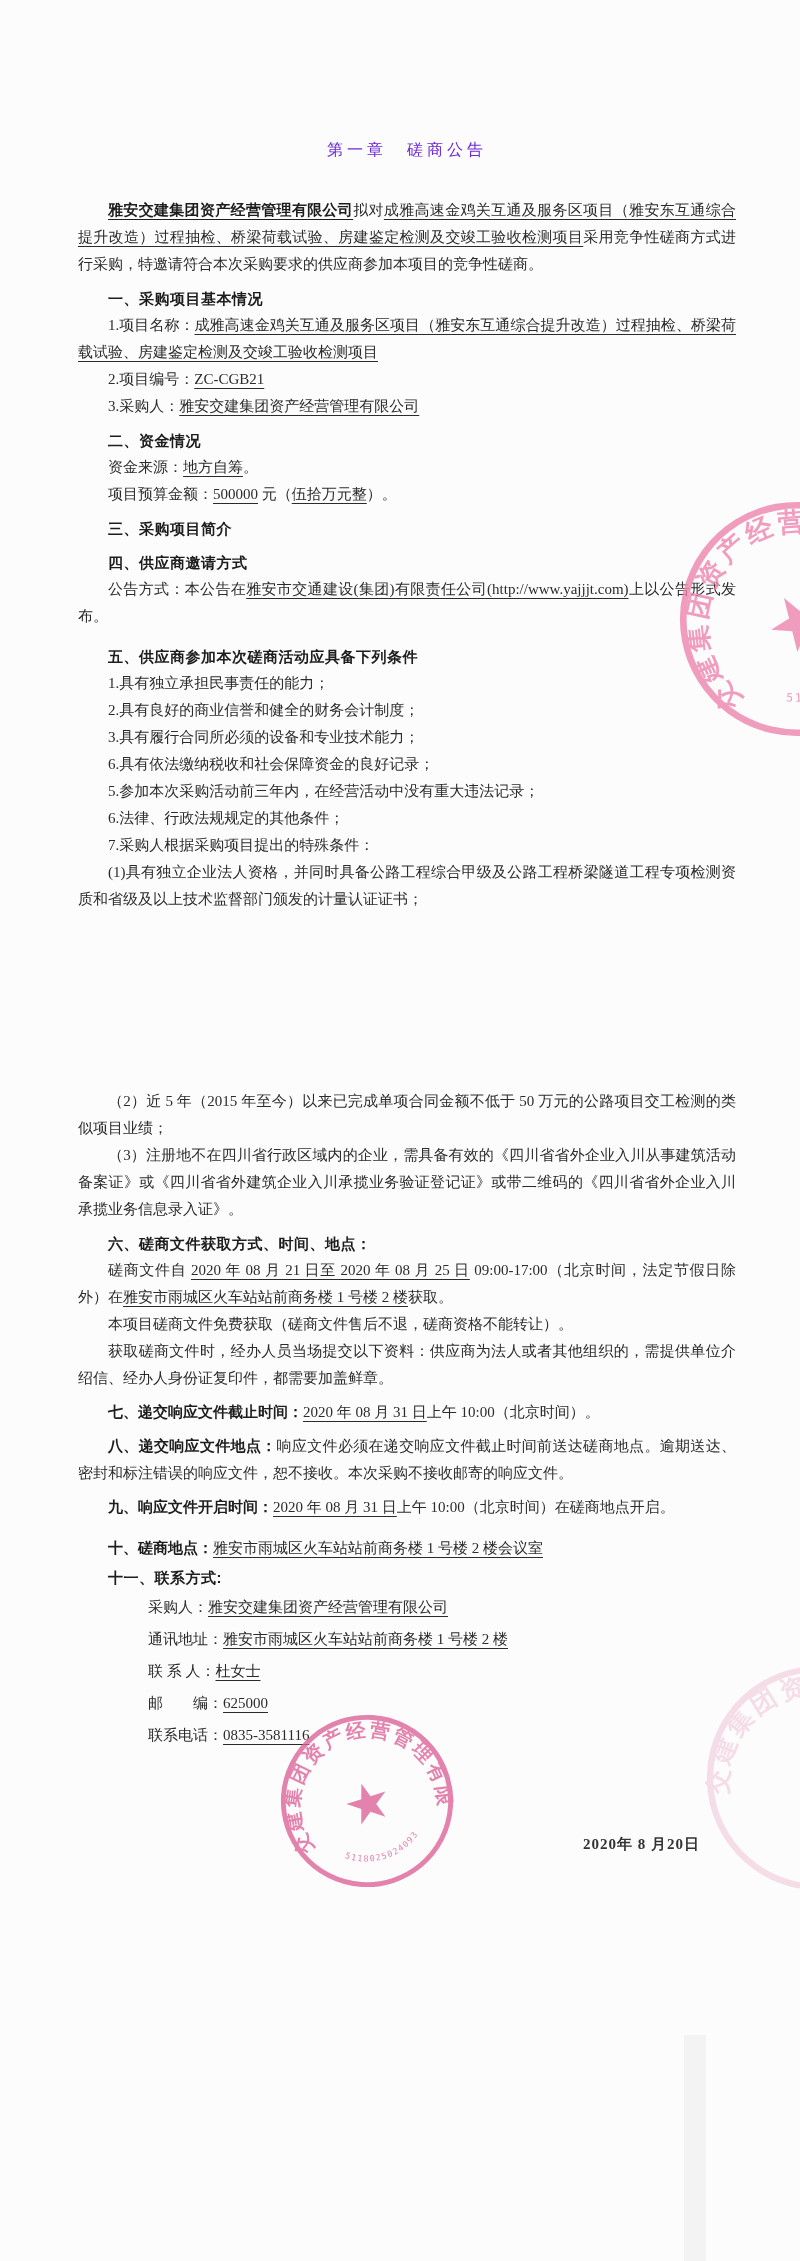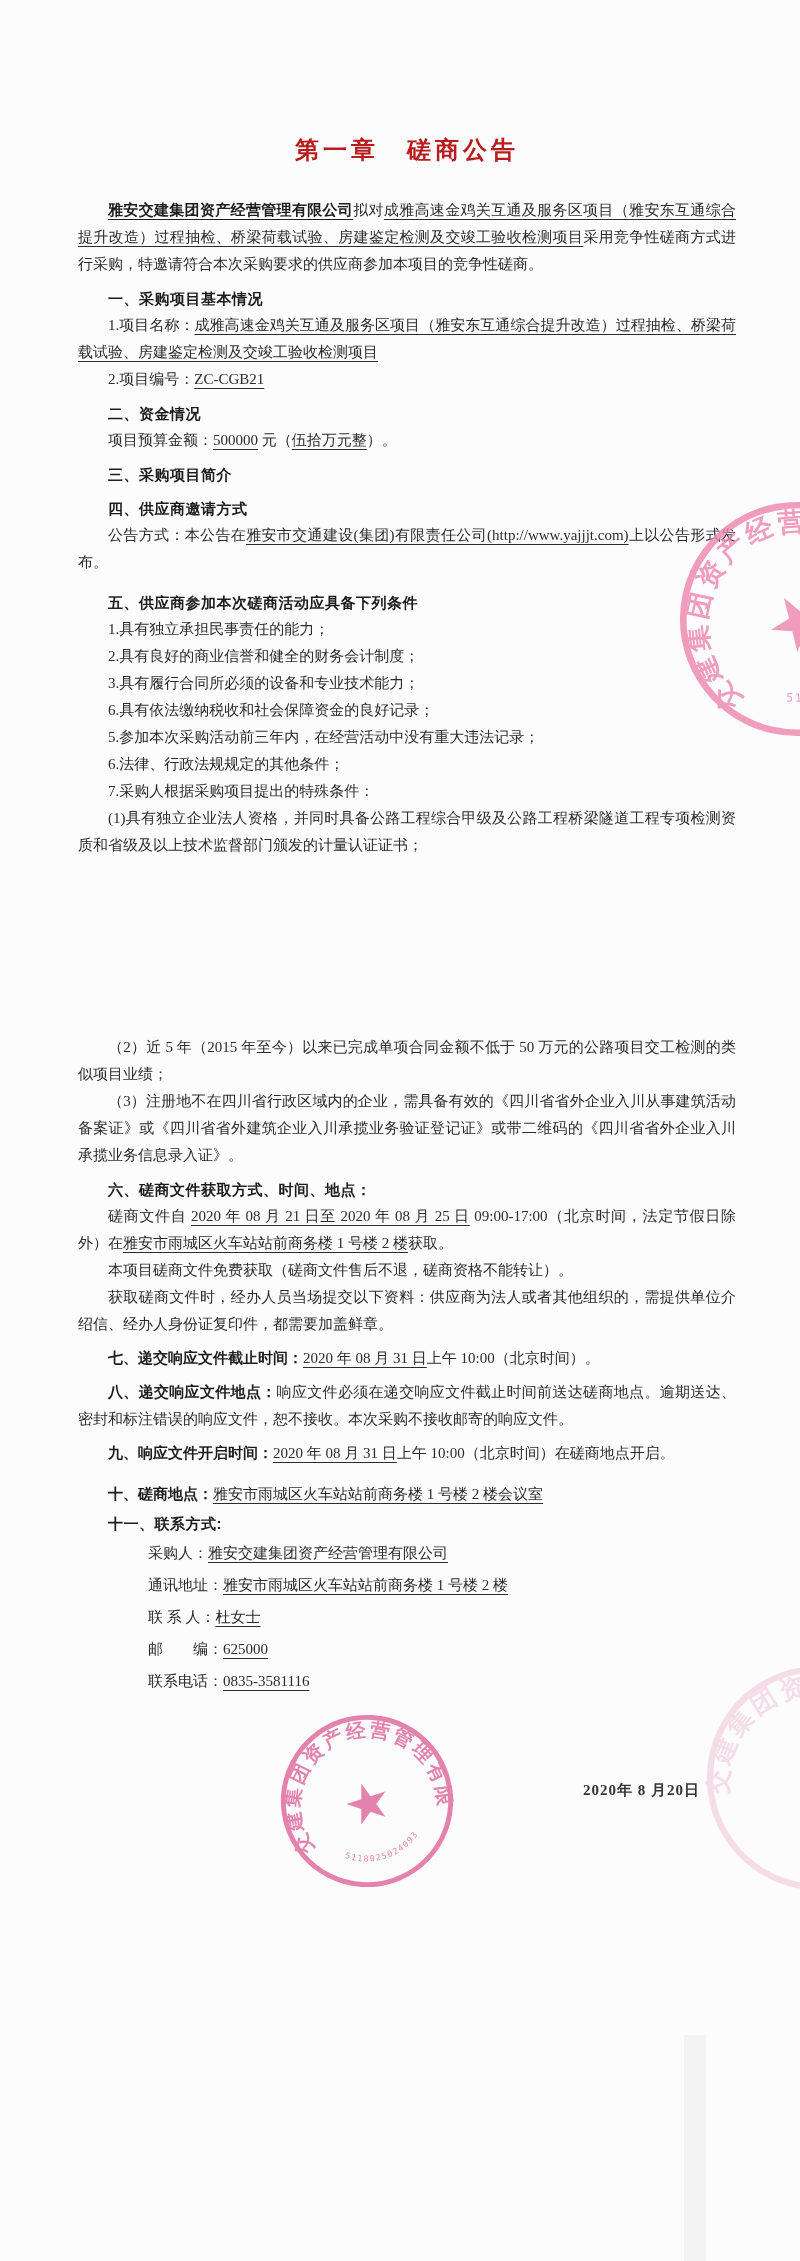--- a/index.html
+++ b/index.html
@@ -6,21 +6,21 @@
   body{
     width:800px;height:2261px;position:relative;overflow:hidden;
     background:#fcfcfc;color:#2b2b2b;
     font-family:"Liberation Serif","DejaVu Serif",serif;
     font-size:15px;line-height:27px;
   }
   .doc{position:absolute;left:78px;top:0;width:658px;}
   .title{
     margin:136px 0 0 0;text-align:center;
     font-family:"Liberation Sans","DejaVu Sans",sans-serif;
-    font-weight:bold;font-size:24px;letter-spacing:4px;color:#b91c1c;
+    font-weight:normal;font-size:16px;letter-spacing:4px;color:#6d28d9;
   }
   p{margin:0;}
   .p{text-indent:2em;}
   .j{text-align:justify;}
   .h{
     text-indent:2em;font-weight:bold;margin-top:7px;
     font-family:"Liberation Sans","DejaVu Sans",sans-serif;
     color:#1d1d1d;letter-spacing:.5px;
   }
   .hb{
@@ -57,22 +57,24 @@
 
 <div class="doc">
 
   <p class="title">第一章　磋商公告</p>
 
   <p class="p j intro"><span class="bu">雅安交建集团资产经营管理有限公司</span><span>拟对</span><span class="u">成雅高速金鸡关互通及服务区项目（雅安东互通综合提升改造）过程抽检、桥梁荷载试验、房建鉴定检测及交竣工验收检测项目</span><span>采用竞争性磋商方式进行采购，特邀请符合本次采购要求的供应商参加本项目的竞争性磋商。</span></p>
 
   <p class="h">一、采购项目基本情况</p>
   <p class="p j"><span>1.项目名称：</span><span class="u">成雅高速金鸡关互通及服务区项目（雅安东互通综合提升改造）过程抽检、桥梁荷载试验、房建鉴定检测及交竣工验收检测项目</span></p>
   <p class="p"><span>2.项目编号：</span><span class="u">ZC-CGB21</span></p>
+  <p class="p"><span>3.采购人：</span><span class="u">雅安交建集团资产经营管理有限公司</span></p>
 
   <p class="h">二、资金情况</p>
+  <p class="p"><span>资金来源：</span><span class="u">地方自筹</span><span>。</span></p>
   <p class="p"><span>项目预算金额：</span><span class="u">500000</span><span> 元（</span><span class="u">伍拾万元整</span><span>）。</span></p>
 
   <p class="h">三、采购项目简介</p>
 
   <p class="h">四、供应商邀请方式</p>
   <p class="p j"><span>公告方式：本公告在</span><span class="u">雅安市交通建设(集团)有限责任公司(http://www.yajjjt.com)</span><span>上以公告形式发布。</span></p>
 
   <p class="h mtl">五、供应商参加本次磋商活动应具备下列条件</p>
   <p class="p">1.具有独立承担民事责任的能力；</p>
   <p class="p">2.具有良好的商业信誉和健全的财务会计制度；</p>

